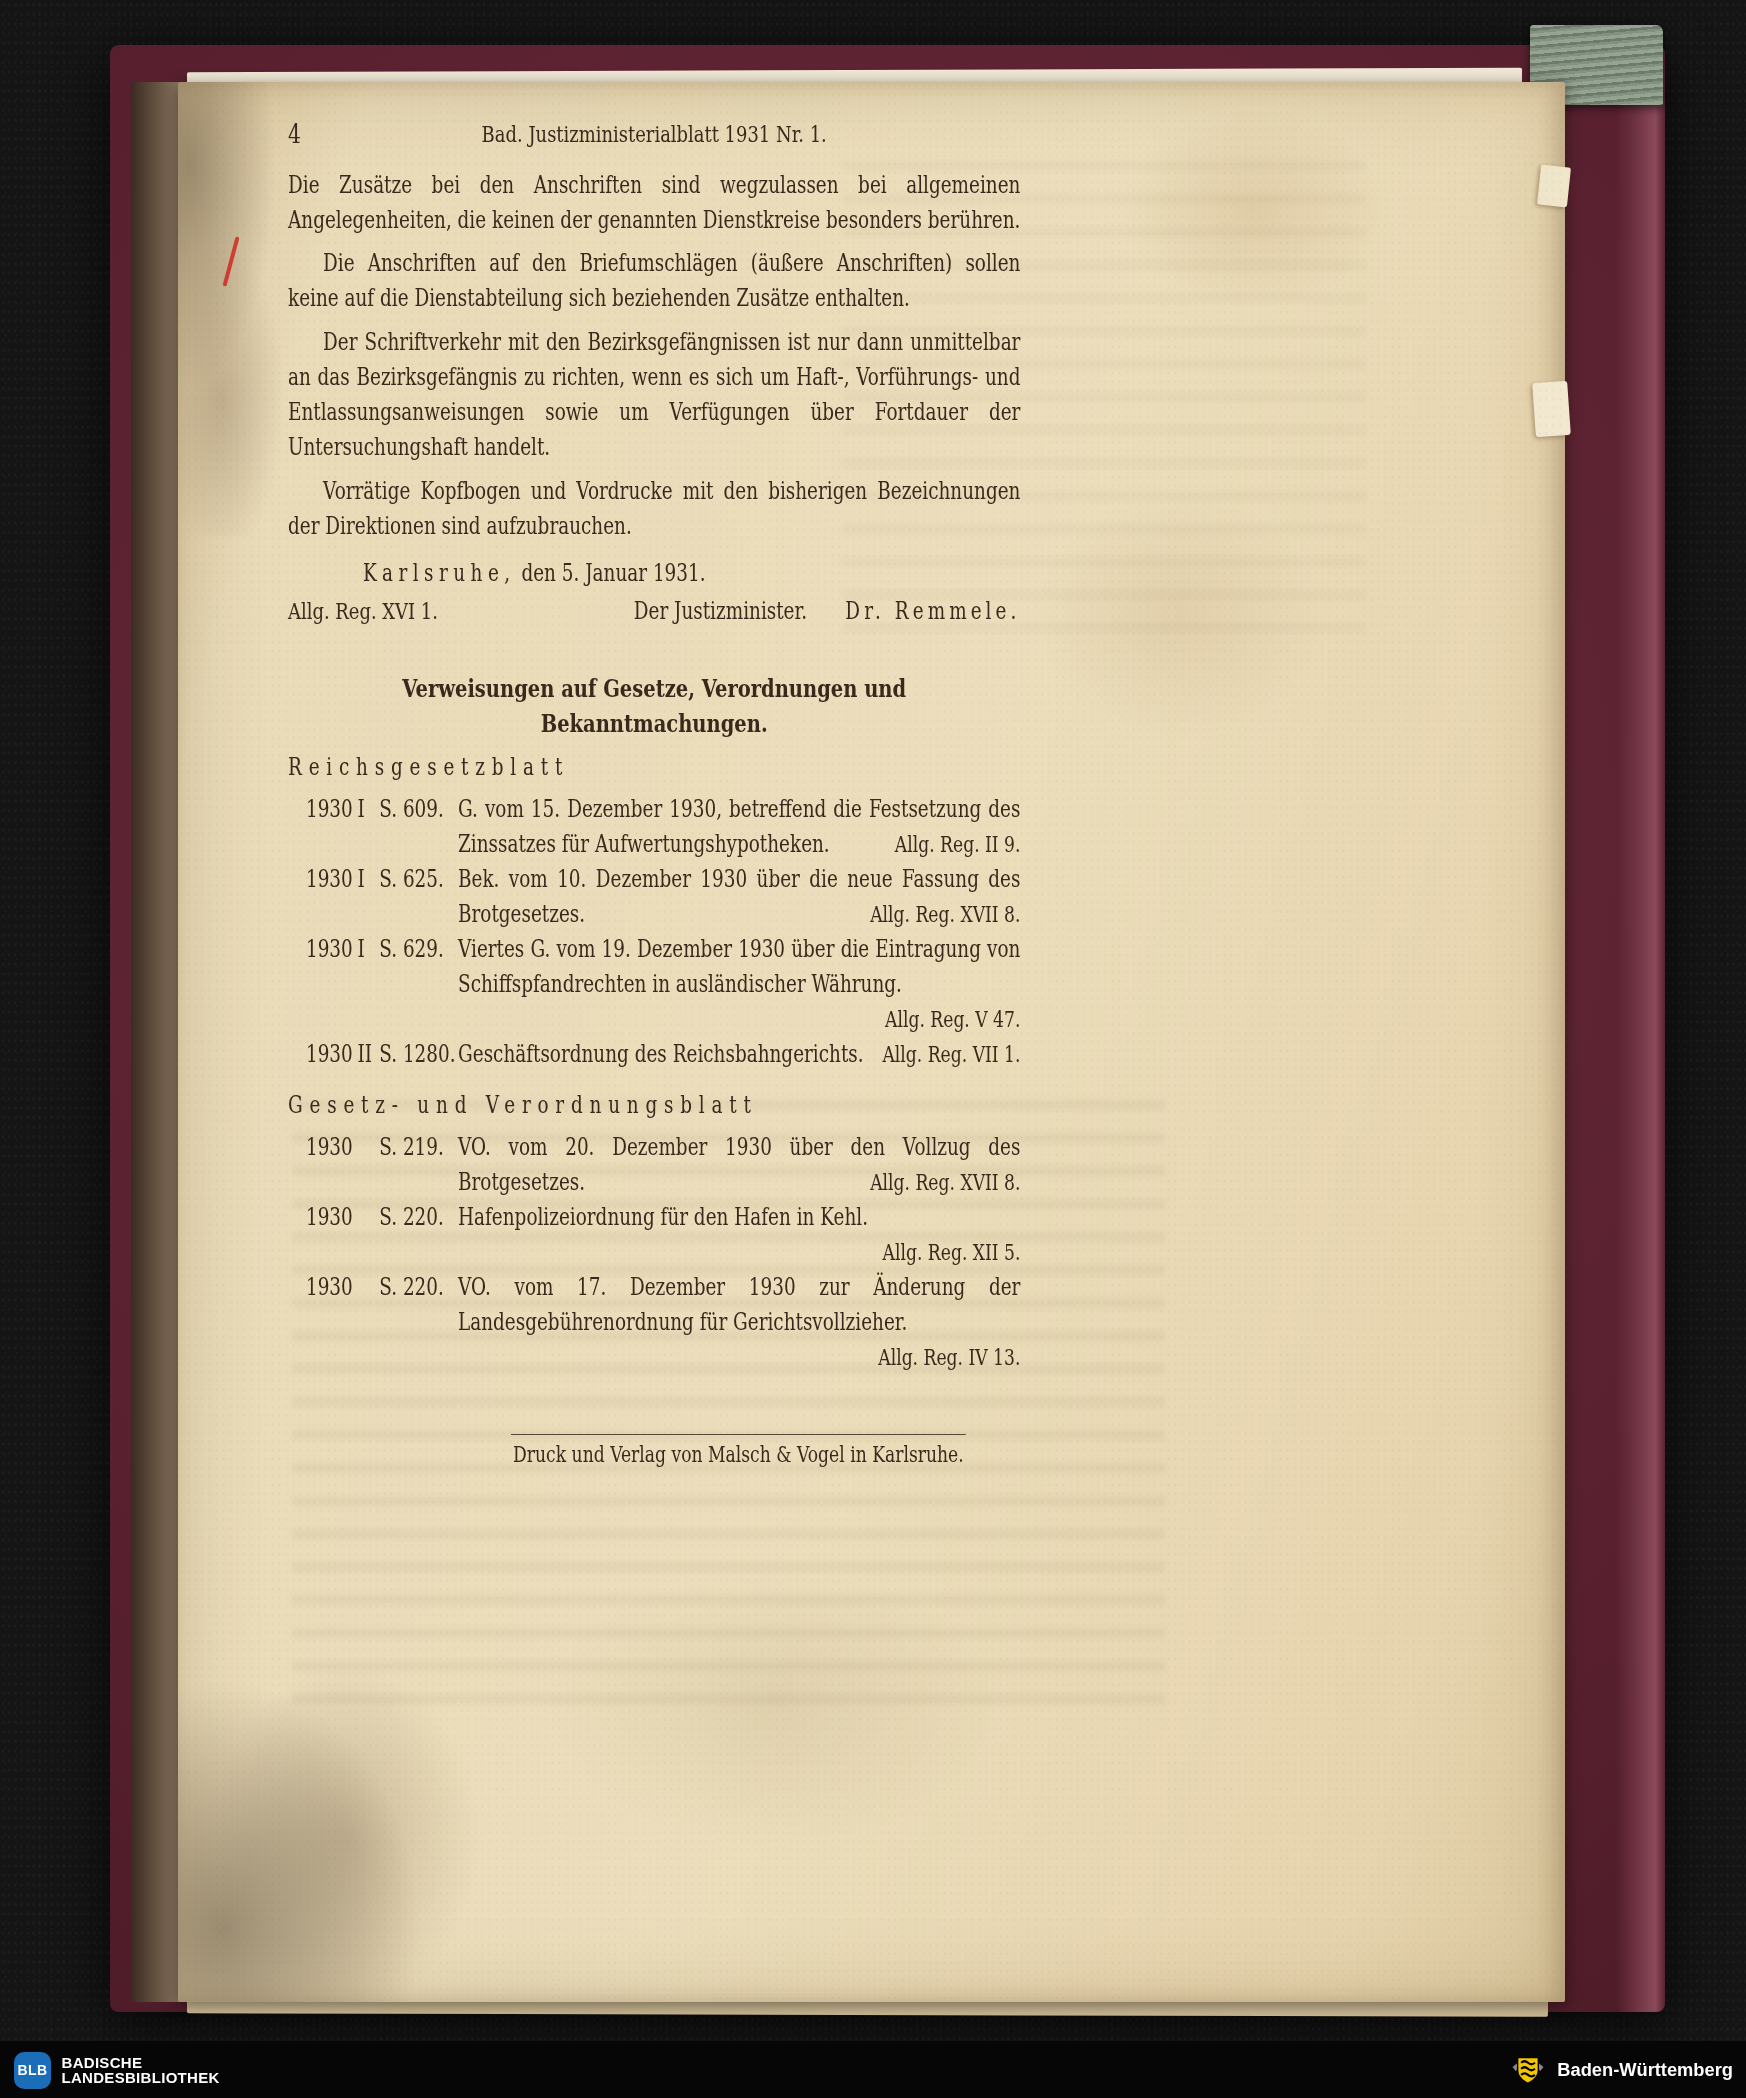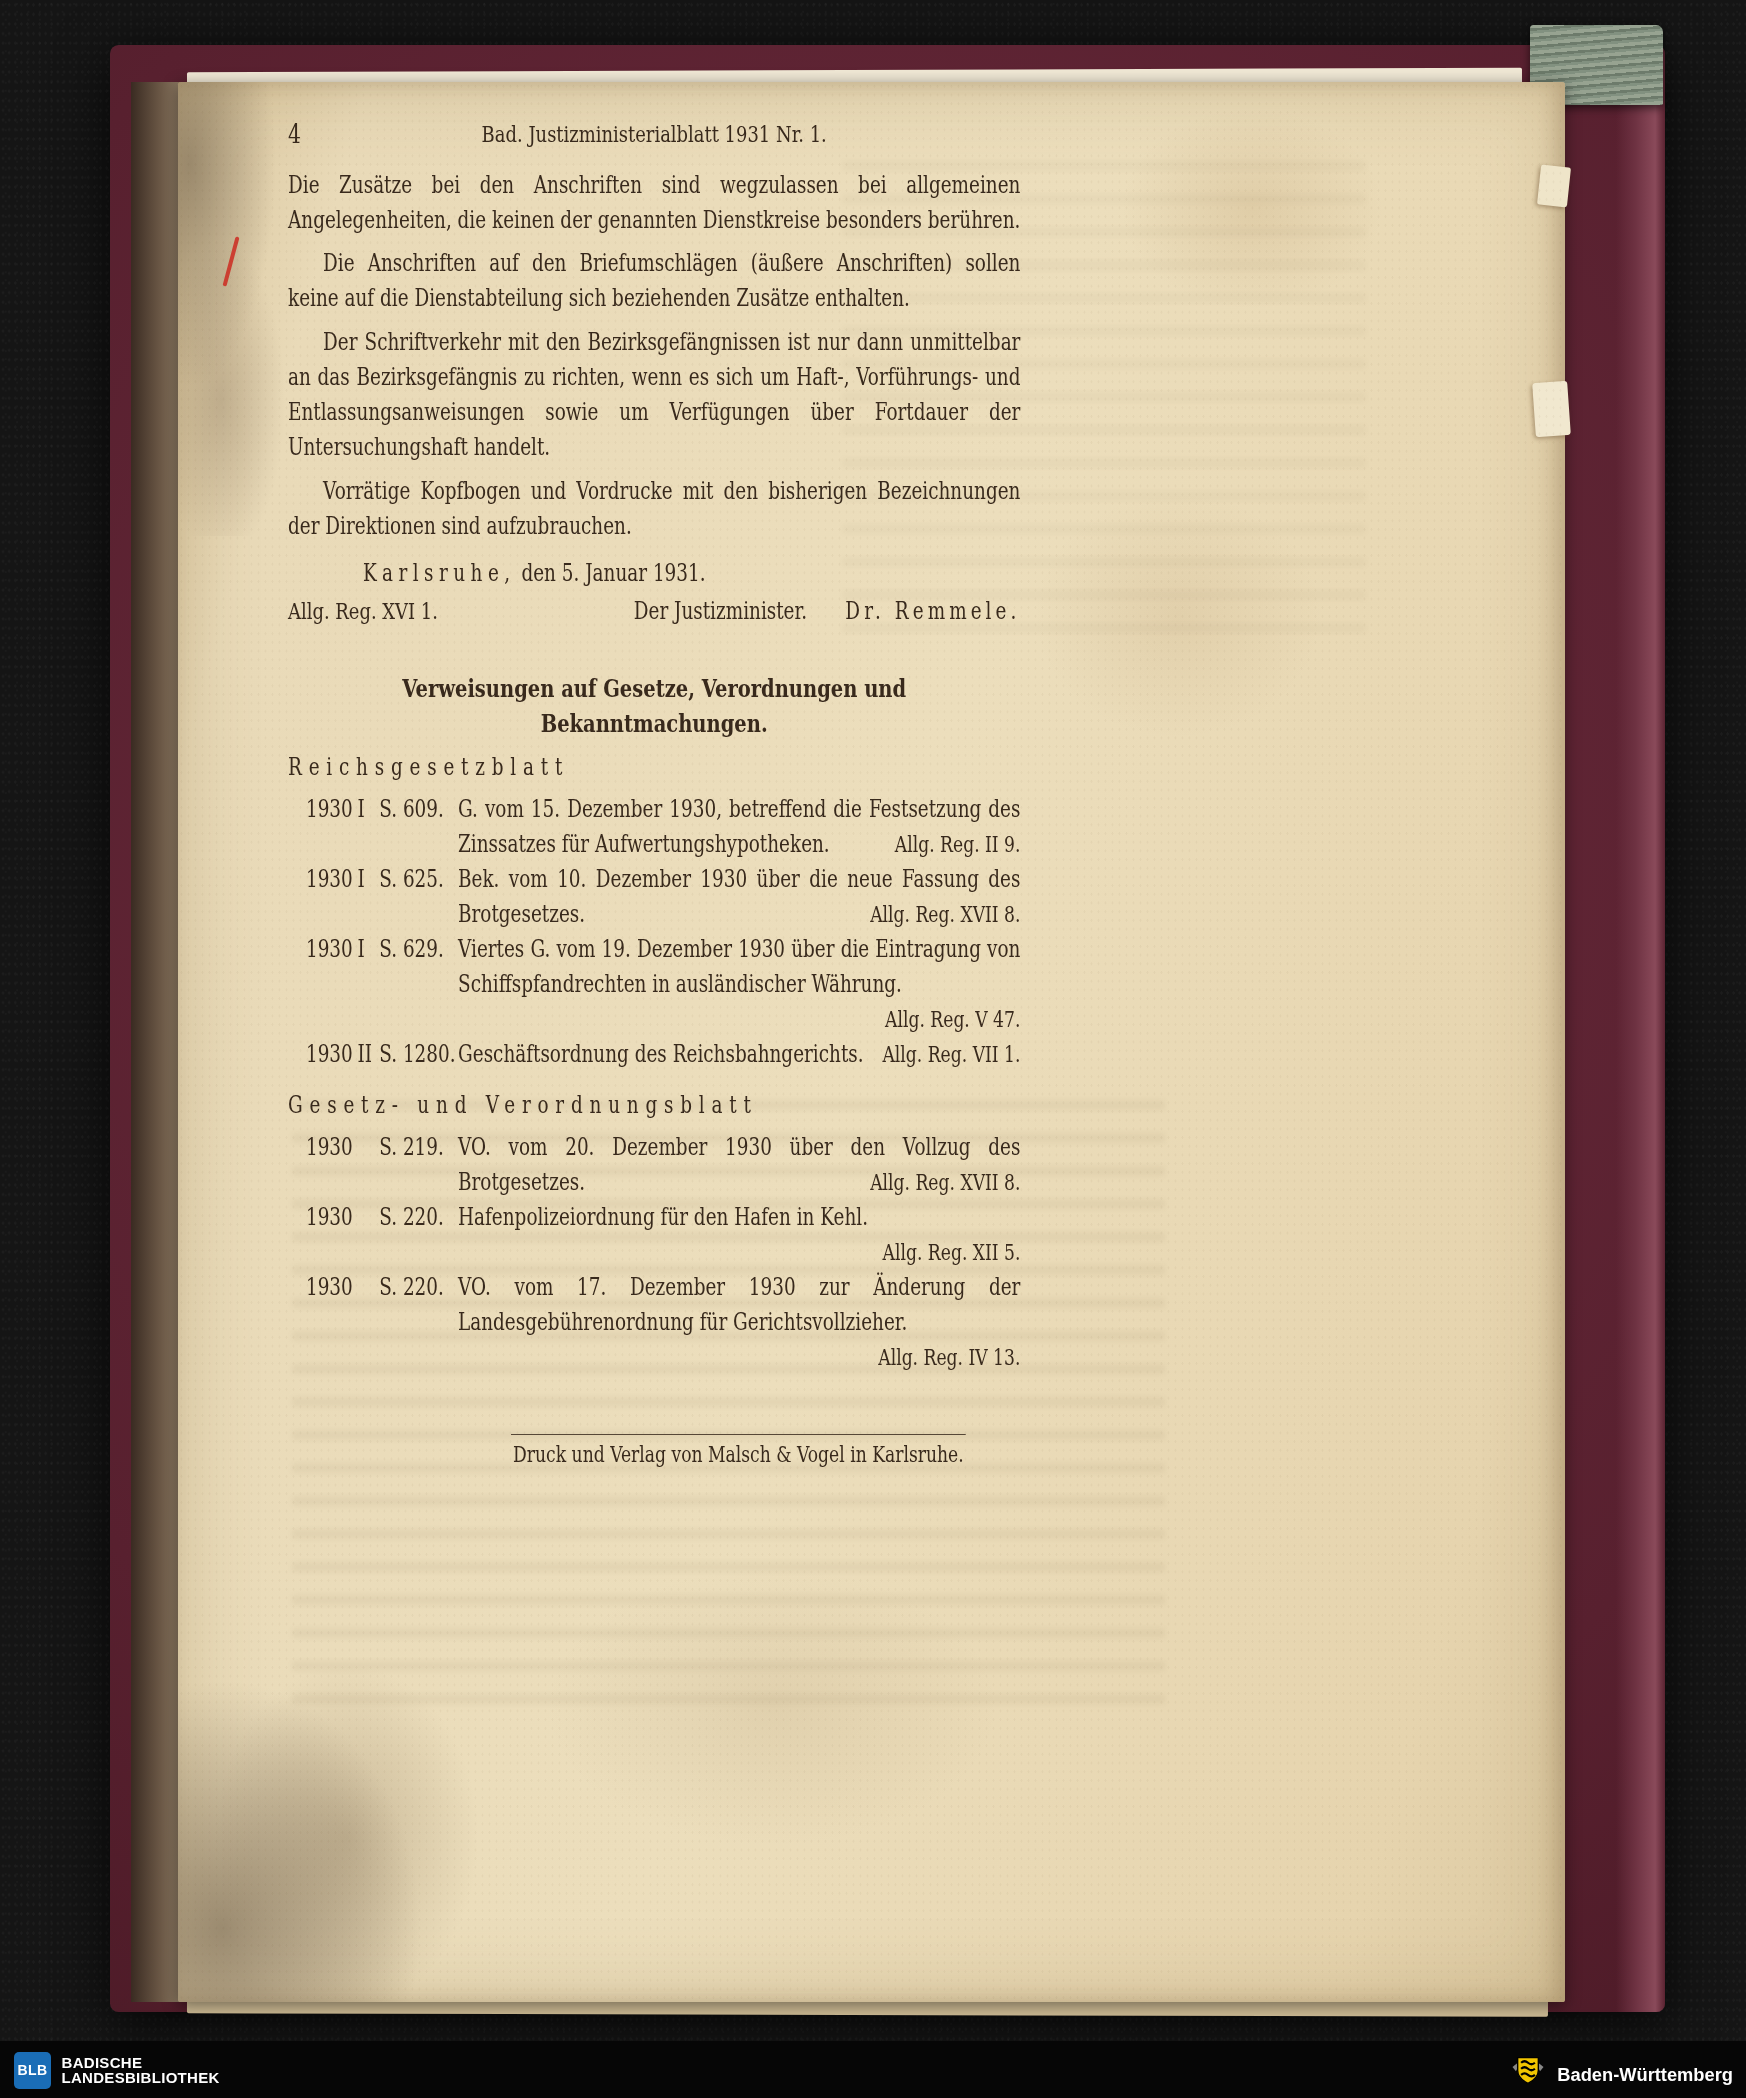--- a/index.html
+++ b/index.html
@@ -99,26 +99,26 @@
 
   .imprint-wrap { position:absolute; left:333px; top:1352px; width:583px;
     transform:scaleX(0.78); transform-origin:0 0;
     border-top:1.7px solid #564737; padding-top:7px; text-align:center; font-size:22px; color:#38291c; }
 
   
   .bottom-bar { position:absolute; left:0; top:2041px; width:1747px; height:58px;
     background:#060606; display:flex; align-items:center; justify-content:space-between;
     padding:0 14px; font-family:"Liberation Sans", sans-serif; z-index:3; }
   .brand-left { display:flex; align-items:center; gap:10.5px; cursor:pointer; }
-  .blb-logo { width:37px; height:37px; border-radius:5px; background:#1a6db6;
+  .blb-logo { width:37px; height:37px; border-radius:10px; background:#1a6db6;
     color:#fff; font-weight:bold; font-size:14px; letter-spacing:0.4px;
     display:flex; align-items:center; justify-content:center; }
   .lib-name { display:flex; flex-direction:column; color:#fff; font-weight:bold;
     font-size:15px; line-height:15px; letter-spacing:0.3px; }
-  .brand-right { display:flex; align-items:flex-end; gap:10.5px; cursor:pointer;
+  .brand-right { display:flex; align-items:center; gap:10.5px; cursor:pointer;
     color:#fff; font-size:18.3px; font-weight:bold; }
 </style>
 </head>
 <body>
 
 <div class="stage">
 
   <div class="book">
     <div class="cover-edge-right"></div>
   </div>

